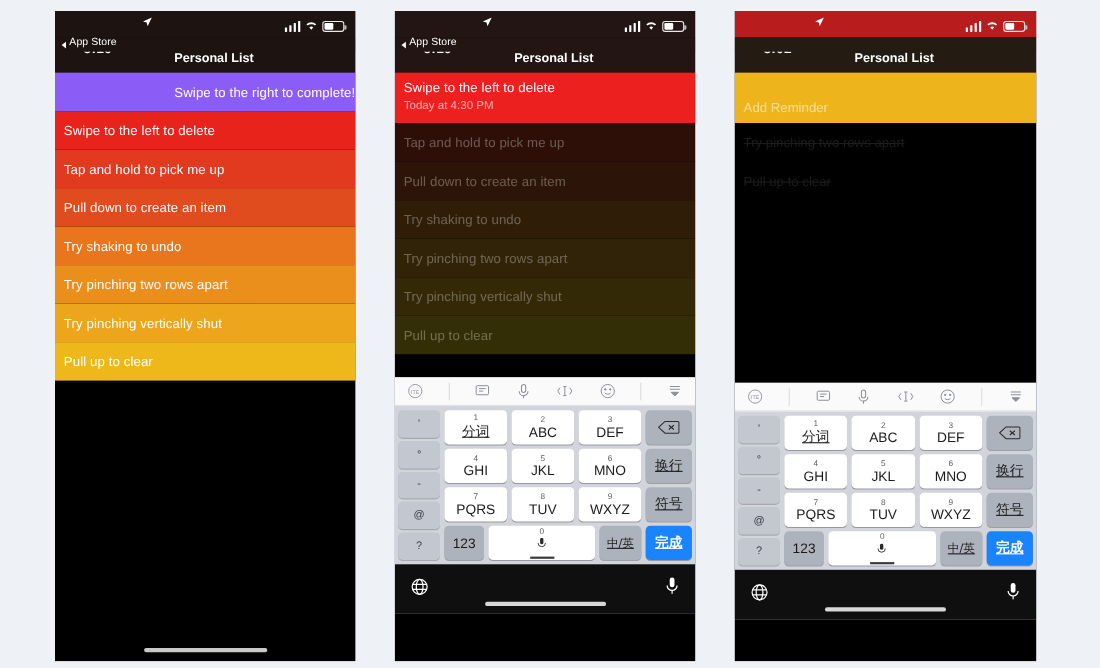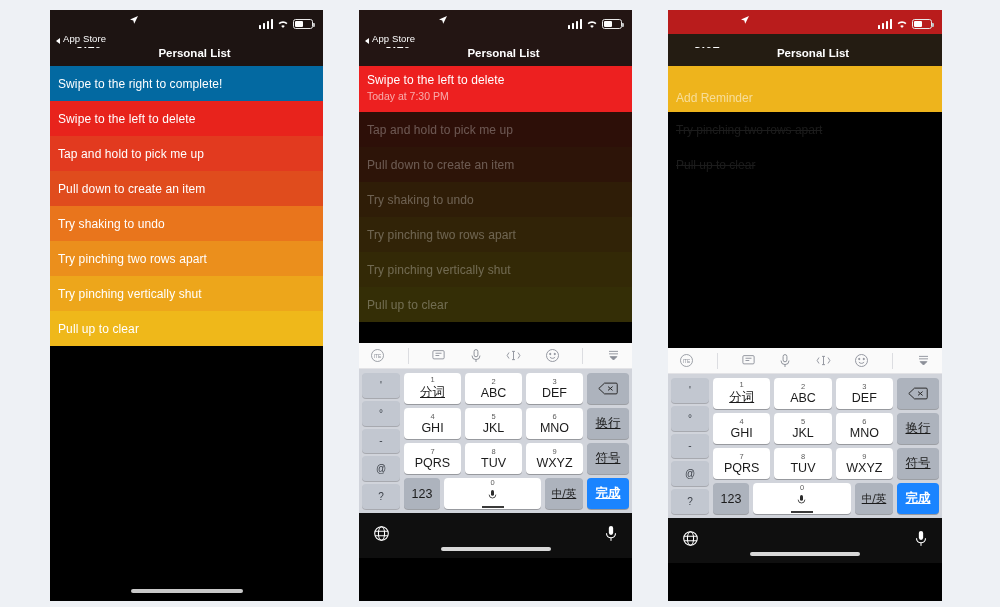--- a/index.html
+++ b/index.html
@@ -211,21 +211,21 @@
         <span class="backlink">
           <span class="tri"></span>
           <span>App Store</span>
         </span>
       </div>
       <div class="navbar">
         <span class="navtitle">Personal List</span>
       </div>
     </div>
     <div class="list" id="p1-list">
-        <div class="row" style="background: #0369a1;">
+        <div class="row" style="background: #8b5cf6; justify-content: flex-end;">
           <span class="txt">Swipe to the right to complete!</span>
         </div>
         <div class="row" style="background: rgb(232, 35, 28);">
           <span class="txt">Swipe to the left to delete</span>
         </div>
         <div class="row" style="background: rgb(226, 58, 31);">
           <span class="txt">Tap and hold to pick me up</span>
         </div>
         <div class="row" style="background: rgb(224, 76, 29);">
           <span class="txt">Pull down to create an item</span>
@@ -280,21 +280,21 @@
           <span>App Store</span>
         </span>
       </div>
       <div class="navbar">
         <span class="navtitle">Personal List</span>
       </div>
     </div>
     <div class="list" id="p2-list">
         <div class="row focus" style="background: rgb(237, 32, 32);">
           <span class="txt">Swipe to the left to delete</span>
-          <span class="sub">Today at 7:30 PM</span>
+          <span class="sub">Today at 4:30 PM</span>
         </div>
         <div class="row dim" style="background: rgb(45, 15, 8);">
           <span class="txt">Tap and hold to pick me up</span>
         </div>
         <div class="row dim" style="background: rgb(45, 20, 8);">
           <span class="txt">Pull down to create an item</span>
         </div>
         <div class="row dim" style="background: rgb(47, 29, 7);">
           <span class="txt">Try shaking to undo</span>
         </div>

